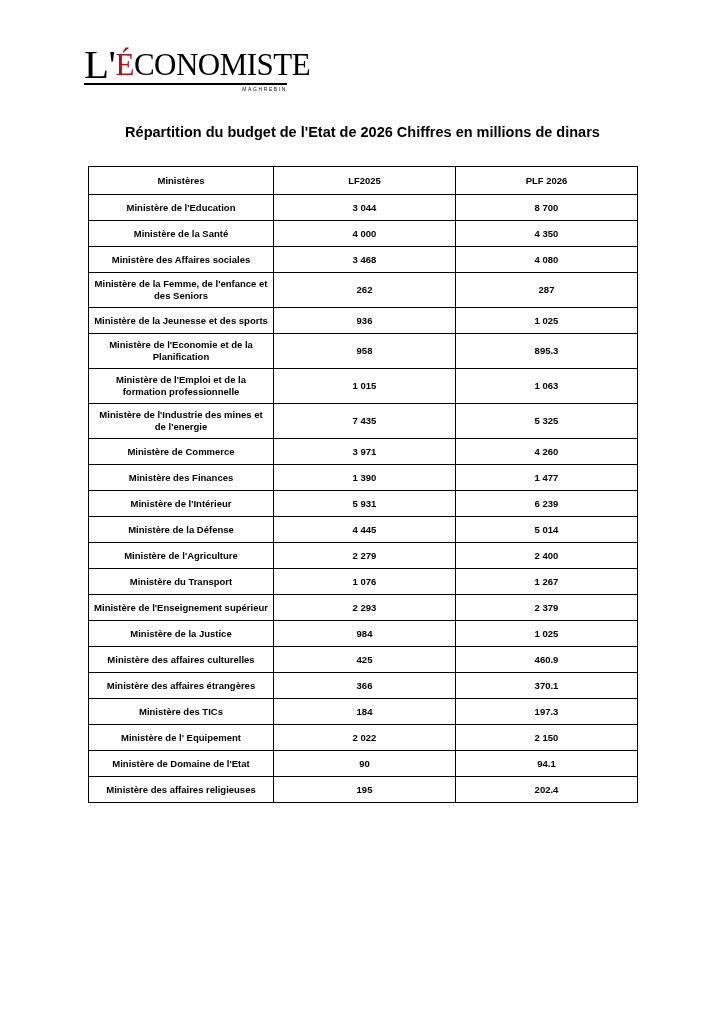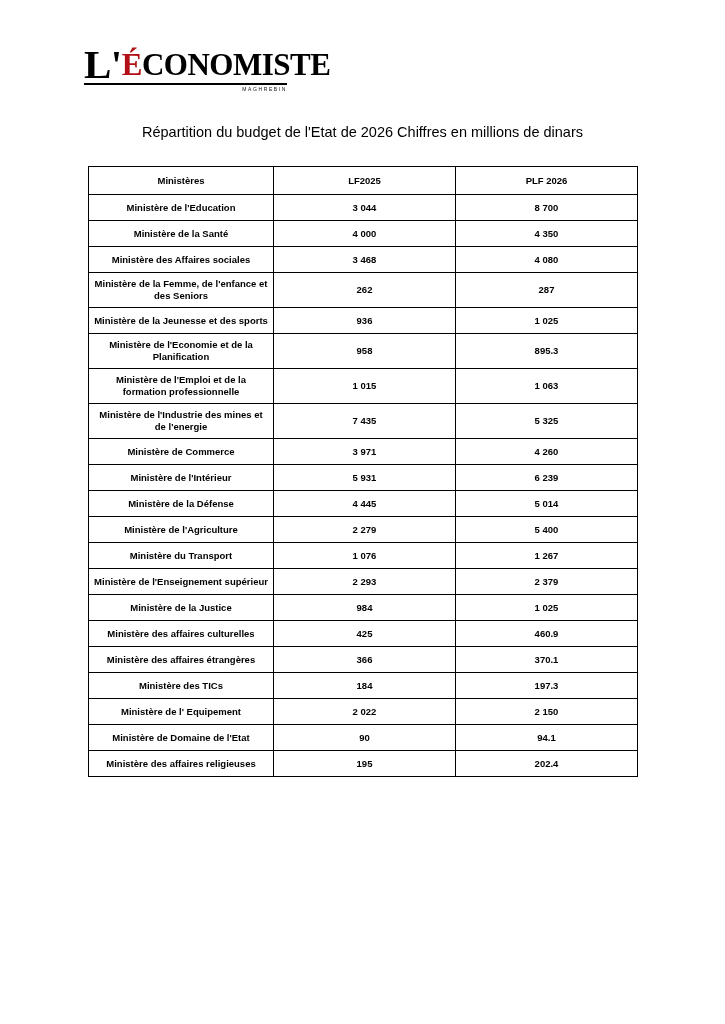--- a/index.html
+++ b/index.html
@@ -26,21 +26,21 @@
   
   .masthead {
     margin-top: 44px;
     margin-left: 84px;
     width: 210px;
     height: 40px;
     position: relative;
   }
   .masthead-word {
     font-family: "Liberation Serif", serif;
-    font-weight: bold;
+    font-weight: normal;
     font-size: 31px;
     letter-spacing: -0.5px;
     line-height: 34px;
     white-space: nowrap;
   }
   .masthead-word .l-drop {
     font-size: 41px;
     line-height: 34px;
     position: relative;
     top: 3px;
@@ -64,21 +64,21 @@
     margin-top: 1px;
     color: #111;
   }
 
   
   .doc-title {
     margin: 36px auto 1px auto;
     width: 545px;
     text-align: center;
     font-size: 14.5px;
-    font-weight: normal;
+    font-weight: bold;
     line-height: 25px;
   }
 
   
   .table-wrap {
     margin: 21px auto 0 auto;
     width: 549px;
   }
   table.budget {
     border-collapse: collapse;
@@ -173,33 +173,38 @@
           <td class="ministry">Ministère de l'Industrie des mines et de l'energie</td>
           <td>7 435</td>
           <td>5 325</td>
         </tr>
         <tr class="data-row">
           <td class="ministry">Ministère de Commerce</td>
           <td>3 971</td>
           <td>4 260</td>
         </tr>
         <tr class="data-row">
+          <td class="ministry">Ministère des Finances</td>
+          <td>1 390</td>
+          <td>1 477</td>
+        </tr>
+        <tr class="data-row">
           <td class="ministry">Ministère de l'Intérieur</td>
           <td>5 931</td>
           <td>6 239</td>
         </tr>
         <tr class="data-row">
           <td class="ministry">Ministère de la Défense</td>
           <td>4 445</td>
           <td>5 014</td>
         </tr>
         <tr class="data-row">
           <td class="ministry">Ministère de l'Agriculture</td>
           <td>2 279</td>
-          <td>5 400</td>
+          <td>2 400</td>
         </tr>
         <tr class="data-row">
           <td class="ministry">Ministère du Transport</td>
           <td>1 076</td>
           <td>1 267</td>
         </tr>
         <tr class="data-row">
           <td class="ministry">Ministère de l'Enseignement supérieur</td>
           <td>2 293</td>
           <td>2 379</td>

